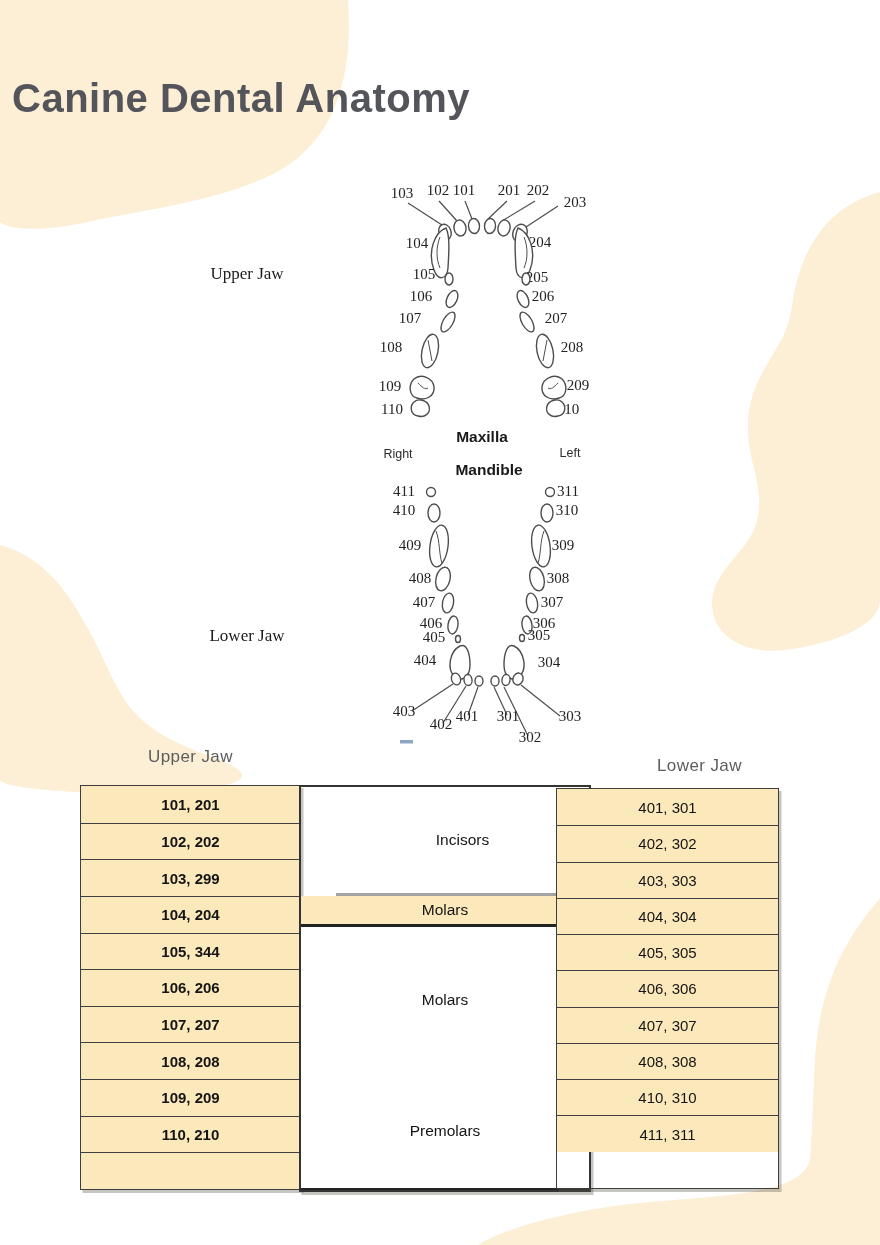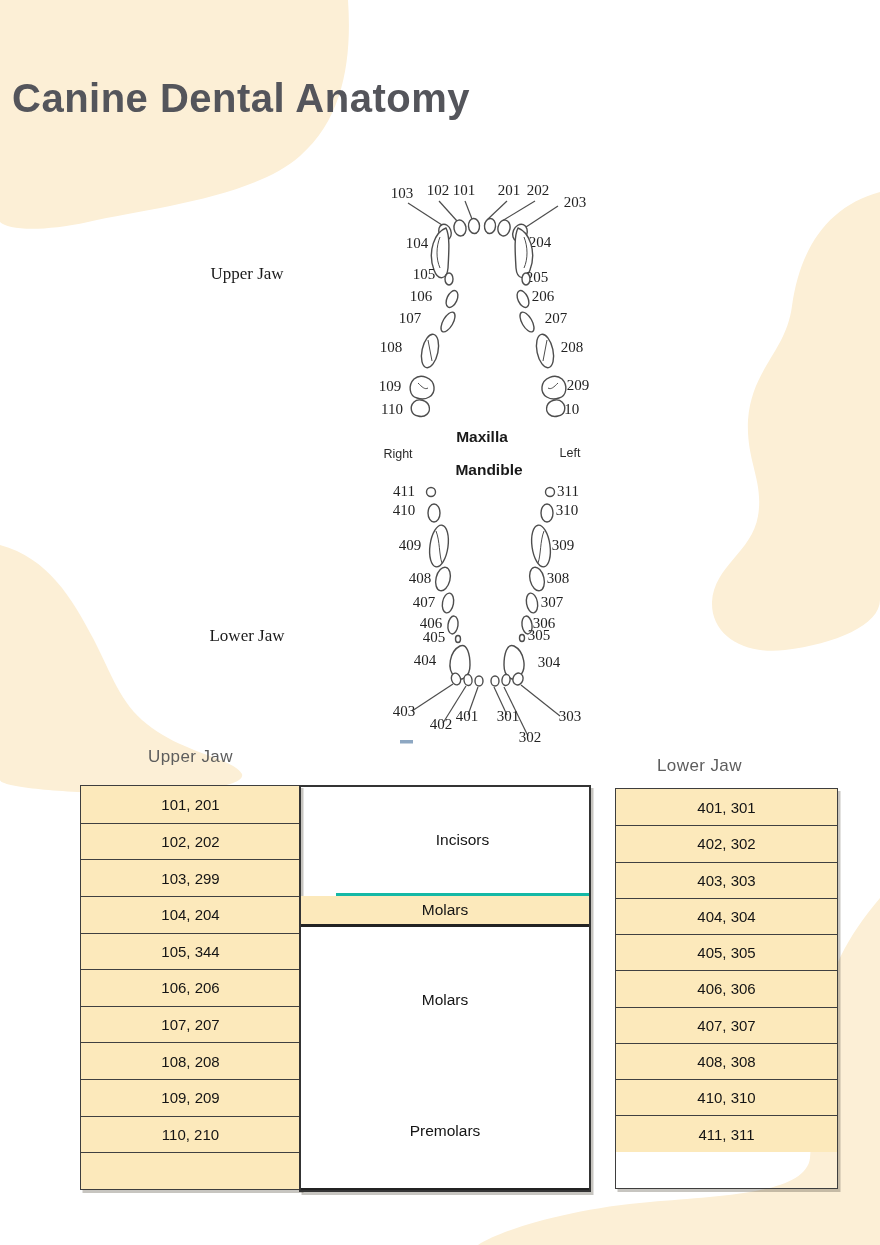--- a/index.html
+++ b/index.html
@@ -15,30 +15,30 @@
   .ld{stroke:var(--ink,#4d4d4d);stroke-width:1.2;}
   .num{font-family:"Liberation Serif",serif;font-size:15px;fill:#232323;text-anchor:middle;}
   .blabel{font-family:"Liberation Sans",sans-serif;font-weight:700;font-size:15.5px;fill:#191919;text-anchor:middle;}
   .slabel{font-family:"Liberation Sans",sans-serif;font-size:12.5px;fill:#2b2b2b;text-anchor:middle;}
   .jlabel{font-family:"Liberation Serif",serif;font-size:17px;fill:#1b1b1b;text-anchor:middle;}
   .tbl-header{position:absolute;font-size:17px;color:var(--header-gray,#5d5d5d);letter-spacing:.4px;}
   .hdr-upper{left:148px;top:747px;}
   .hdr-lower{left:657px;top:756px;}
   .col{position:absolute;display:grid;box-shadow:2.5px 3px 0 rgba(95,88,75,.35);}
   .col-left{left:80px;top:785px;width:219px;height:403px;grid-template-rows:repeat(11,1fr);
-            border:1.6px solid #3e3e3e;}
-  .col-right{left:615px;top:788px;width:221px;height:399px;grid-template-rows:repeat(11,1fr);
+            border:1.6px solid #3e3e3e;font-weight:bold;}
+  .col-right{left:556px;top:788px;width:221px;height:399px;grid-template-rows:repeat(11,1fr);
              border:1.6px solid #3e3e3e;text-align:right;}
   .col-mid{left:299px;top:785px;width:288px;height:403px;
            grid-template-rows:109px 31px 146px 1fr;border:2px solid #343434;}
   .cell{background:var(--cell-fill,#fce9bb);border-top:1px solid #404040;display:flex;
         align-items:center;justify-content:center;font-size:15px;color:#141414;}
   .cell:first-child{border-top:none;}
   .cat{display:flex;align-items:center;justify-content:center;font-size:15.5px;color:#141414;background:#fff;}
-  .cat-incisors{border-bottom:3px solid #14b8a6;margin-left:35px;}
+  .cat-incisors{border-bottom:3px solid #a3a3a3;margin-left:35px;}
   .cat-canine{background:var(--cell-fill,#fce9bb);border-bottom:3px solid #232323;}
   .cat-premolars{border-bottom:2.5px solid #232323;}
 </style>
 </head>
 <body>
 
 <div class="page">
 
   <svg class="bg" viewBox="0 0 880 1245">
     <path class="blob" d="M0,0 L348,0 C352,58 344,118 300,156 C252,198 150,208 88,222 C42,232 8,230 0,222 Z"></path>

